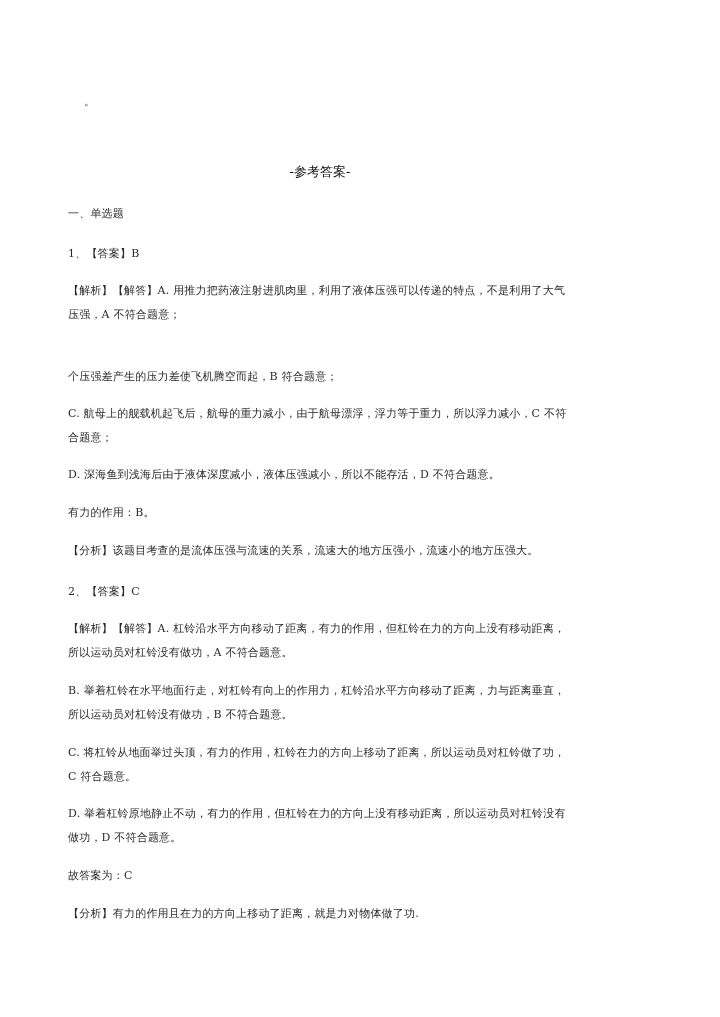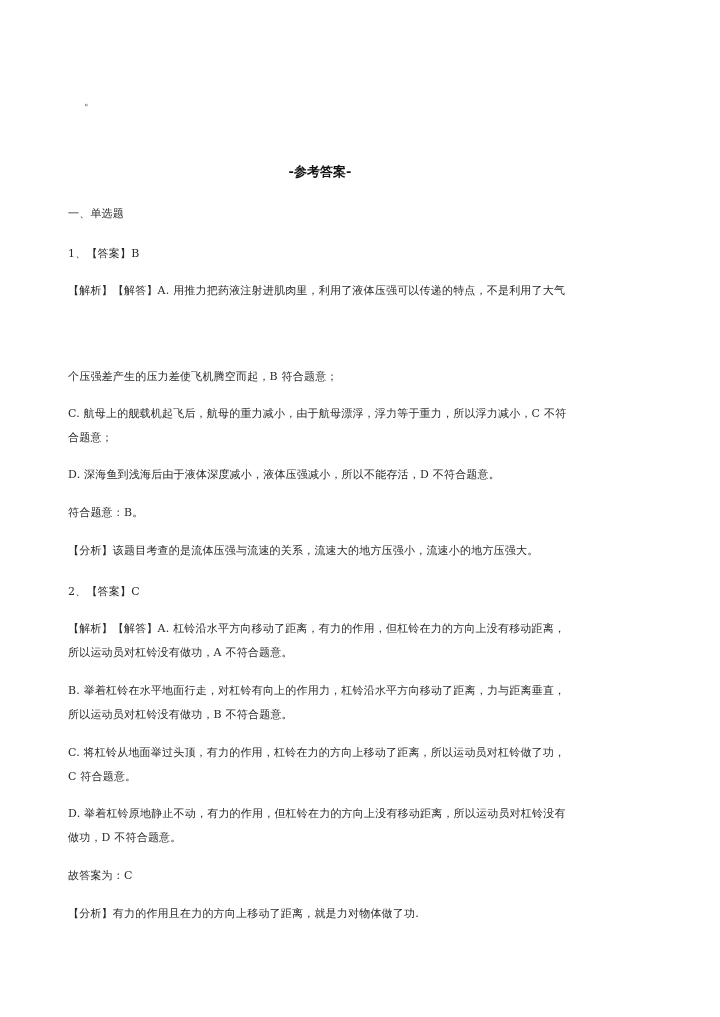--- a/index.html
+++ b/index.html
@@ -37,47 +37,48 @@
       font-size: 11px;
       color: #555;
     }
     .title {
       position: absolute;
       left: 0;
       width: 640px;
       top: 163px;
       text-align: center;
       font-size: 13px;
-      font-weight: bold;
+      font-weight: normal;
       color: #111;
     }
   </style>
 </head>
 <body>
 
 <div class="page">
 
   <div class="stray">。</div>
 
   <div class="title">-参考答案-</div>
 
   <div class="line" style="top:200px">一、单选题</div>
 
   <div class="line" style="top:240px">1、【答案】B</div>
 
   <div class="line" style="top:277px">【解析】【解答】A. 用推力把药液注射进肌肉里，利用了液体压强可以传递的特点，不是利用了大气</div>
+  <div class="line" style="top:301px">压强，A 不符合题意；</div>
 
   <div class="line" style="top:363px">个压强差产生的压力差使飞机腾空而起，B 符合题意；</div>
 
   <div class="line" style="top:400px">C. 航母上的舰载机起飞后，航母的重力减小，由于航母漂浮，浮力等于重力，所以浮力减小，C 不符</div>
   <div class="line" style="top:461px">D. 深海鱼到浅海后由于液体深度减小，液体压强减小，所以不能存活，D 不符合题意。</div>
 
   <div class="line" style="top:424px">合题意；</div>
 
-  <div class="line" style="top:499px">符合题意：B。</div>
+  <div class="line" style="top:499px">有力的作用：B。</div>
 
   <div class="line" style="top:537px">【分析】该题目考查的是流体压强与流速的关系，流速大的地方压强小，流速小的地方压强大。</div>
 
   <div class="line" style="top:578px">2、【答案】C</div>
 
   <div class="line" style="top:615px">【解析】【解答】A. 杠铃沿水平方向移动了距离，有力的作用，但杠铃在力的方向上没有移动距离，</div>
   <div class="line" style="top:639px">所以运动员对杠铃没有做功，A 不符合题意。</div>
 
   <div class="line" style="top:677px">B. 举着杠铃在水平地面行走，对杠铃有向上的作用力，杠铃沿水平方向移动了距离，力与距离垂直，</div>
   <div class="line" style="top:701px">所以运动员对杠铃没有做功，B 不符合题意。</div>

